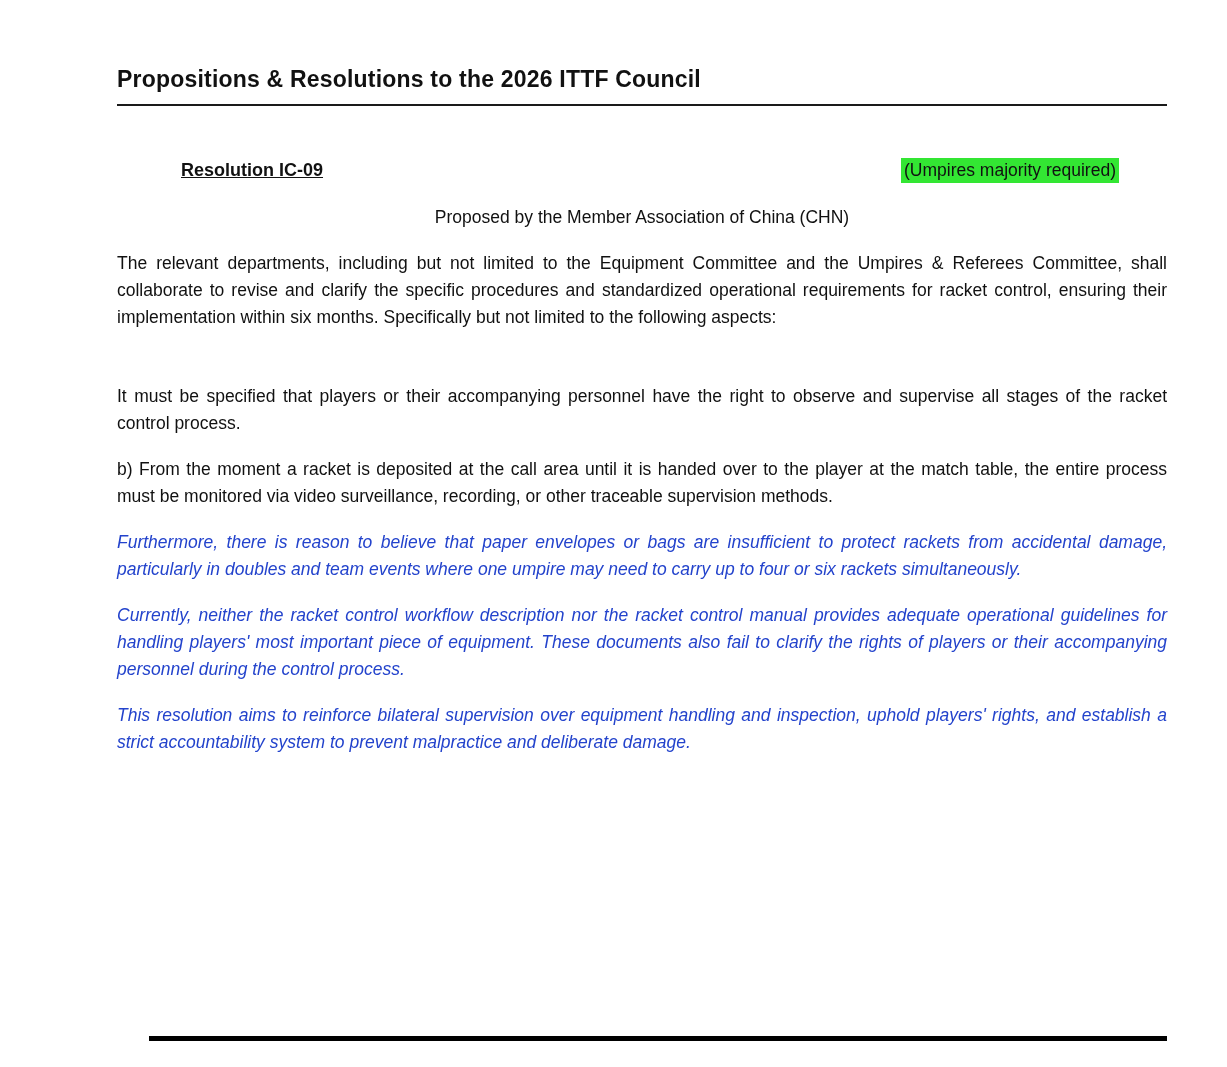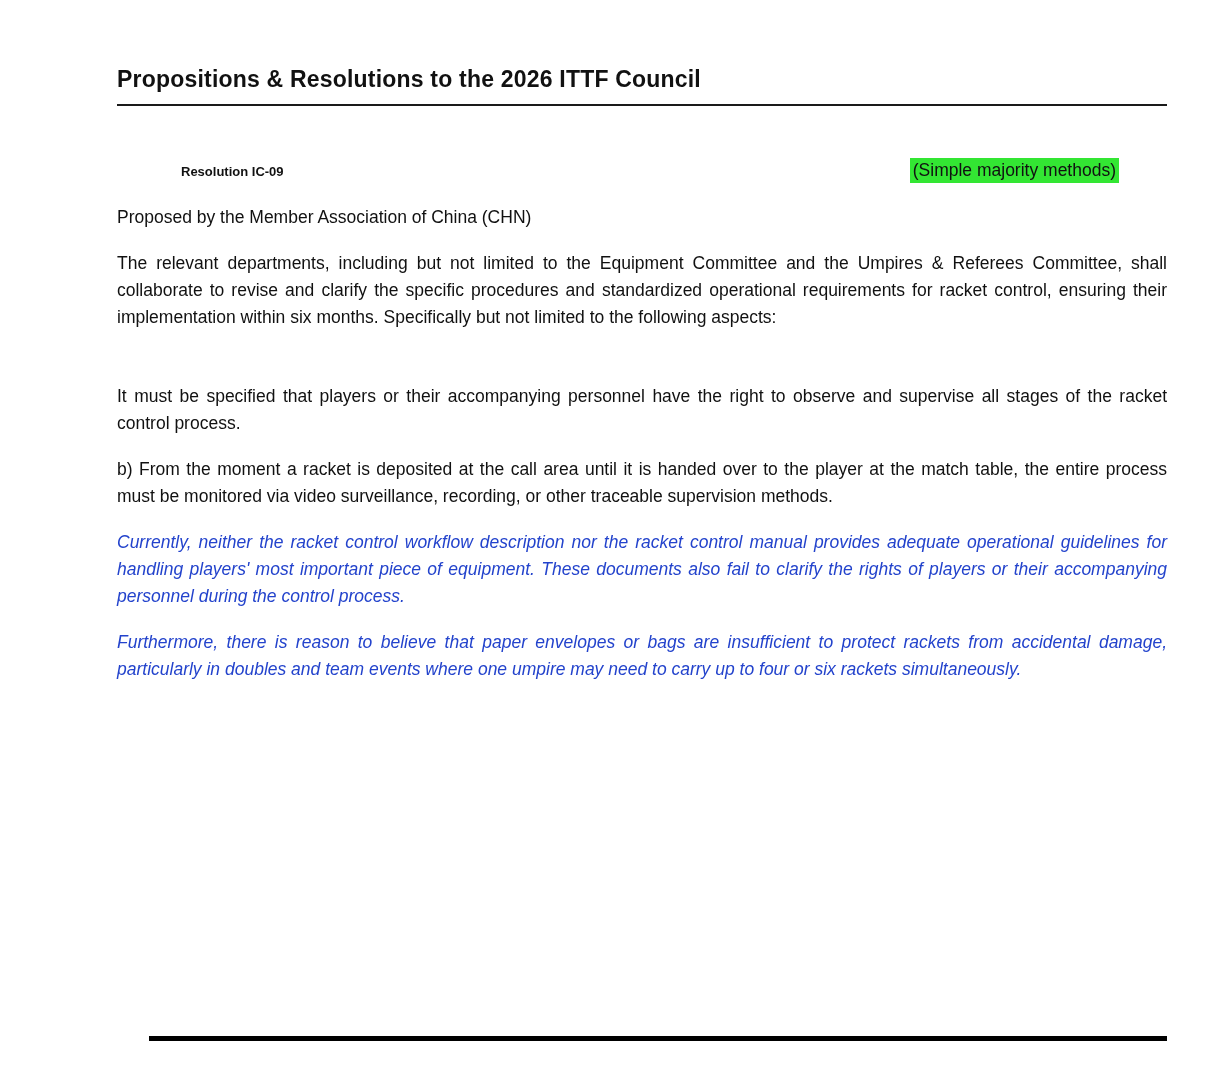--- a/index.html
+++ b/index.html
@@ -34,36 +34,38 @@
     border-bottom: 2px solid #1a1a1a;
     letter-spacing: 0.2px;
   }
   .header-row {
     margin-top: 52px;
     display: flex;
     justify-content: space-between;
     align-items: baseline;
   }
   .res-id {
-    font-size: 13px;
+    font-size: 18px;
     font-weight: bold;
+    text-decoration: underline;
   }
   .majority {
     font-size: 17.5px;
     background: var(--highlight-green);
     padding: 2px 3px;
     margin-right: 48px;
   }
   p {
     font-size: 17.5px;
     line-height: 27px;
     margin: 19px 0;
   }
   .proposed {
     margin-top: 21px;
+    text-align: center;
   }
   .just {
     text-align: justify;
   }
   .spaced-top {
     margin-top: 52px;
   }
   .rationale-label,
   .rationale {
     color: var(--rationale-blue);
@@ -83,33 +85,34 @@
 </style>
 </head>
 <body>
 
 <div class="page">
 
   <h1 class="title">Propositions &amp; Resolutions to the 2026 ITTF Council</h1>
 
   <div class="header-row">
     <span class="res-id">Resolution IC-09</span>
-    <span class="majority">(Simple majority methods)</span>
+    <span class="majority">(Umpires majority required)</span>
   </div>
 
   <p class="proposed">Proposed by the Member Association of China (CHN)</p>
 
   <p class="just">The relevant departments, including but not limited to the Equipment Committee and the Umpires &amp; Referees Committee, shall collaborate to revise and clarify the specific procedures and standardized operational requirements for racket control, ensuring their implementation within six months. Specifically but not limited to the following aspects:</p>
 
 
   <p class="just spaced-top">It must be specified that players or their accompanying personnel have the right to observe and supervise all stages of the racket control process.</p>
 
   <p class="just">b) From the moment a racket is deposited at the call area until it is handed over to the player at the match table, the entire process must be monitored via video surveillance, recording, or other traceable supervision methods.</p>
 
 
+  <p class="rationale just">Furthermore, there is reason to believe that paper envelopes or bags are insufficient to protect rackets from accidental damage, particularly in doubles and team events where one umpire may need to carry up to four or six rackets simultaneously.</p>
+
   <p class="rationale just">Currently, neither the racket control workflow description nor the racket control manual provides adequate operational guidelines for handling players' most important piece of equipment. These documents also fail to clarify the rights of players or their accompanying personnel during the control process.</p>
 
-  <p class="rationale just">Furthermore, there is reason to believe that paper envelopes or bags are insufficient to protect rackets from accidental damage, particularly in doubles and team events where one umpire may need to carry up to four or six rackets simultaneously.</p>
-
+  <p class="rationale just">This resolution aims to reinforce bilateral supervision over equipment handling and inspection, uphold players' rights, and establish a strict accountability system to prevent malpractice and deliberate damage.</p>
 
   <div class="bottom-rule"></div>
 
 </div>
 
 </body></html>

